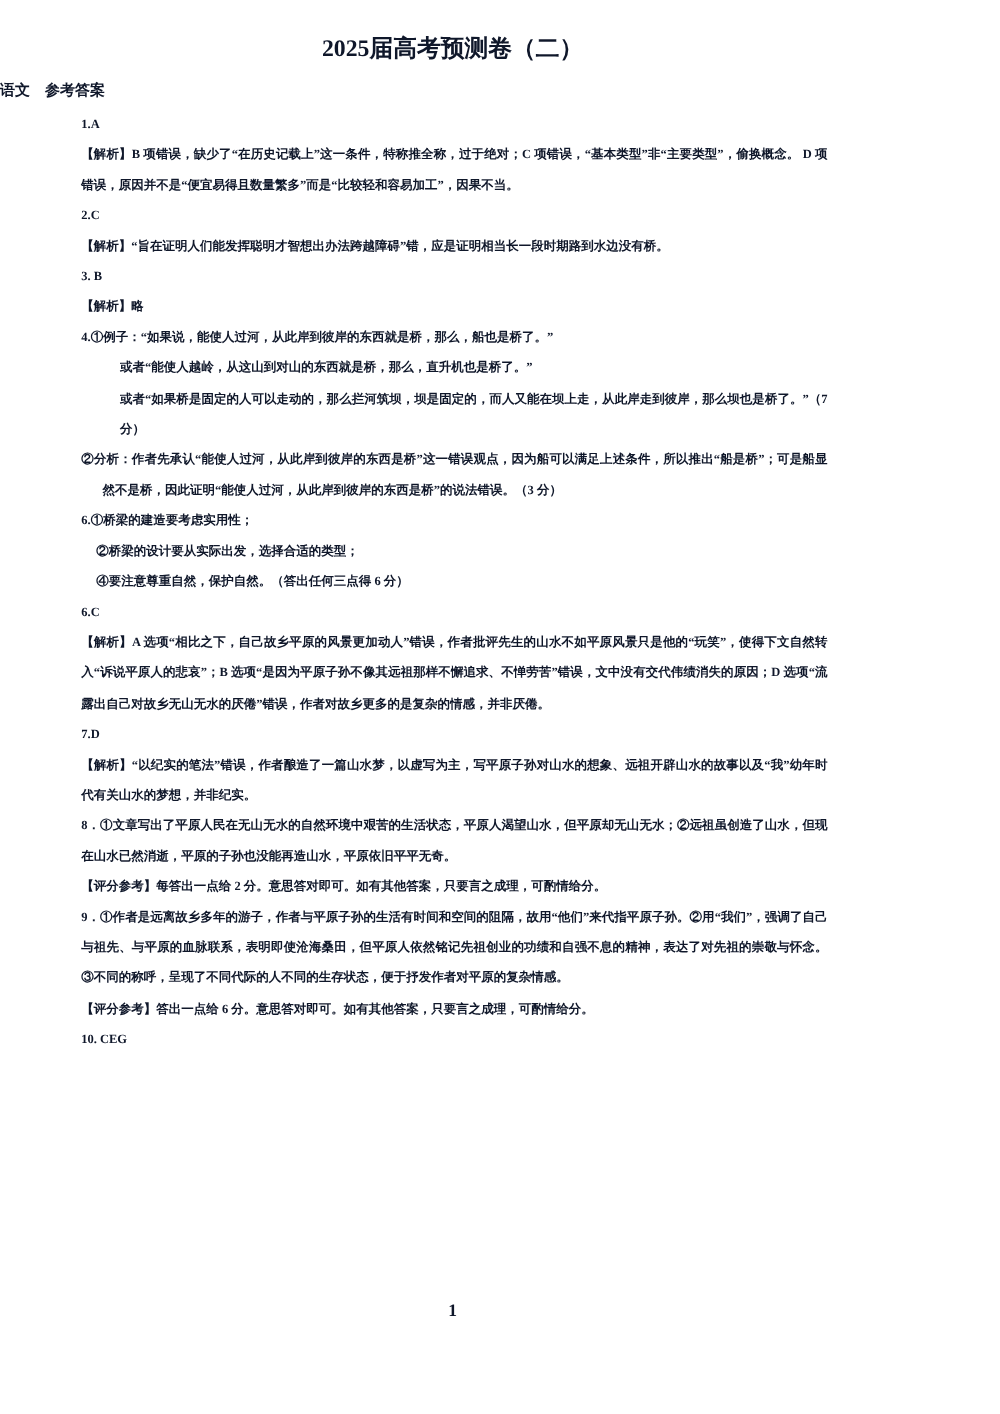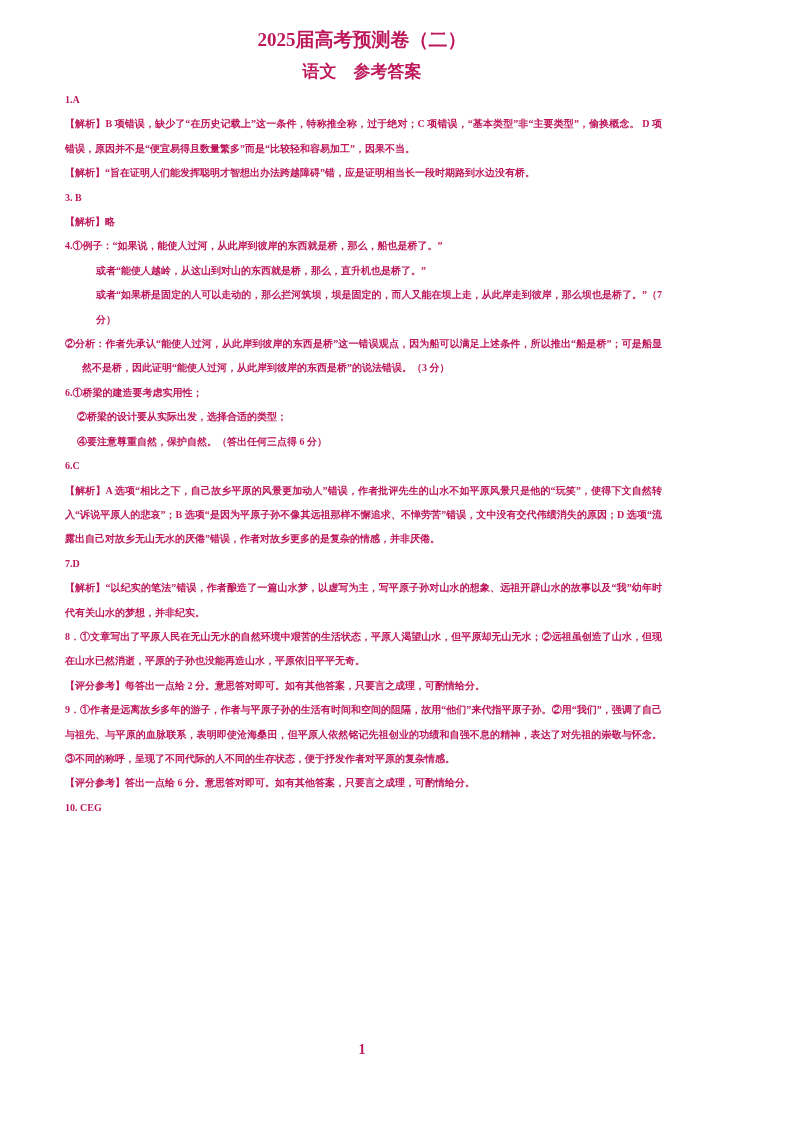--- a/index.html
+++ b/index.html
@@ -5,37 +5,36 @@
   html, body {
     margin: 0;
     padding: 0;
     background: #ffffff;
   }
   .page {
     position: relative;
     width: 724px;
     height: 1131px;
     background: #ffffff;
-    color: #be185d;
+    color: #0f172a;
     font-family: "Liberation Serif", "DejaVu Serif", serif;
     overflow: hidden;
     box-sizing: border-box;
   }
   .doc-header {
     padding-top: 27px;
   }
   .doc-title {
     text-align: center;
     font-size: 19px;
     font-weight: bold;
     line-height: 26px;
   }
   .doc-subtitle {
-    text-align: center;
-    font-size: 17px;
+    font-size: 12px;
     font-weight: bold;
     line-height: 24px;
     margin-top: 7px;
     margin-bottom: 4px;
   }
   .content {
     padding: 0 62px 0 65px;
     font-size: 10px;
     font-weight: bold;
     line-height: 24.4px;
@@ -62,20 +61,21 @@
 
 <div class="page">
   <div class="doc-header">
     <div class="doc-title">2025届高考预测卷（二）</div>
     <div class="doc-subtitle">语文　参考答案</div>
   </div>
 
   <div class="content" id="answers">
       <div class="blk">1.A</div>
       <div class="blk">【解析】B 项错误，缺少了“在历史记载上”这一条件，特称推全称，过于绝对；C 项错误，“基本类型”非“主要类型”，偷换概念。 D 项错误，原因并不是“便宜易得且数量繁多”而是“比较轻和容易加工”，因果不当。</div>
+      <div class="blk">2.C</div>
       <div class="blk">【解析】“旨在证明人们能发挥聪明才智想出办法跨越障碍”错，应是证明相当长一段时期路到水边没有桥。</div>
       <div class="blk">3. B</div>
       <div class="blk">【解析】略</div>
       <div class="blk">4.①例子：“如果说，能使人过河，从此岸到彼岸的东西就是桥，那么，船也是桥了。”</div>
       <div class="blk sub2">或者“能使人越岭，从这山到对山的东西就是桥，那么，直升机也是桥了。”</div>
       <div class="blk sub2">或者“如果桥是固定的人可以走动的，那么拦河筑坝，坝是固定的，而人又能在坝上走，从此岸走到彼岸，那么坝也是桥了。”（7 分）</div>
       <div class="blk hang">②分析：作者先承认“能使人过河，从此岸到彼岸的东西是桥”这一错误观点，因为船可以满足上述条件，所以推出“船是桥”；可是船显然不是桥，因此证明“能使人过河，从此岸到彼岸的东西是桥”的说法错误。（3 分）</div>
       <div class="blk">6.①桥梁的建造要考虑实用性；</div>
       <div class="blk sub1">②桥梁的设计要从实际出发，选择合适的类型；</div>
       <div class="blk sub1">④要注意尊重自然，保护自然。（答出任何三点得 6 分）</div>

